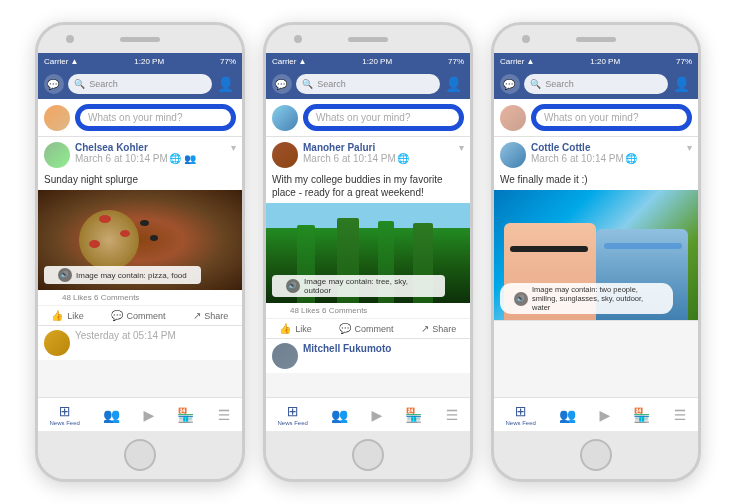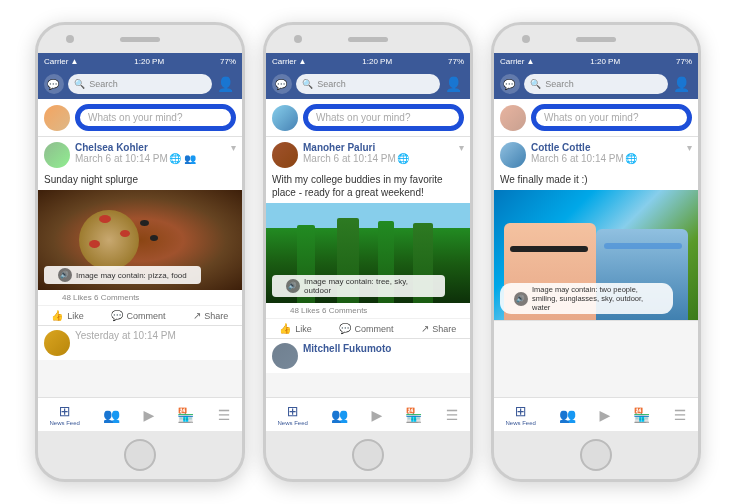--- a/index.html
+++ b/index.html
@@ -413,21 +413,21 @@
           <div class="post-action">
             <span class="post-action-icon">↗</span>
             <span>Share</span>
           </div>
         </div>
       </div>
 
       <div class="next-post-header">
         <div class="avatar-placeholder avatar-s1"></div>
         <div class="post-user-info">
-          <div class="post-meta">Yesterday at 10:14 PM</div>
+          <div class="post-meta">Yesterday at 05:14 PM</div>
         </div>
       </div>
 
       <div class="tab-bar" style="margin-top:auto;">
         <div class="tab-item active">
           <span class="tab-icon">⊞</span>
           <span style="font-size:6px;">News Feed</span>
         </div>
         <div class="tab-item inactive">
           <span class="tab-icon">👥</span>

